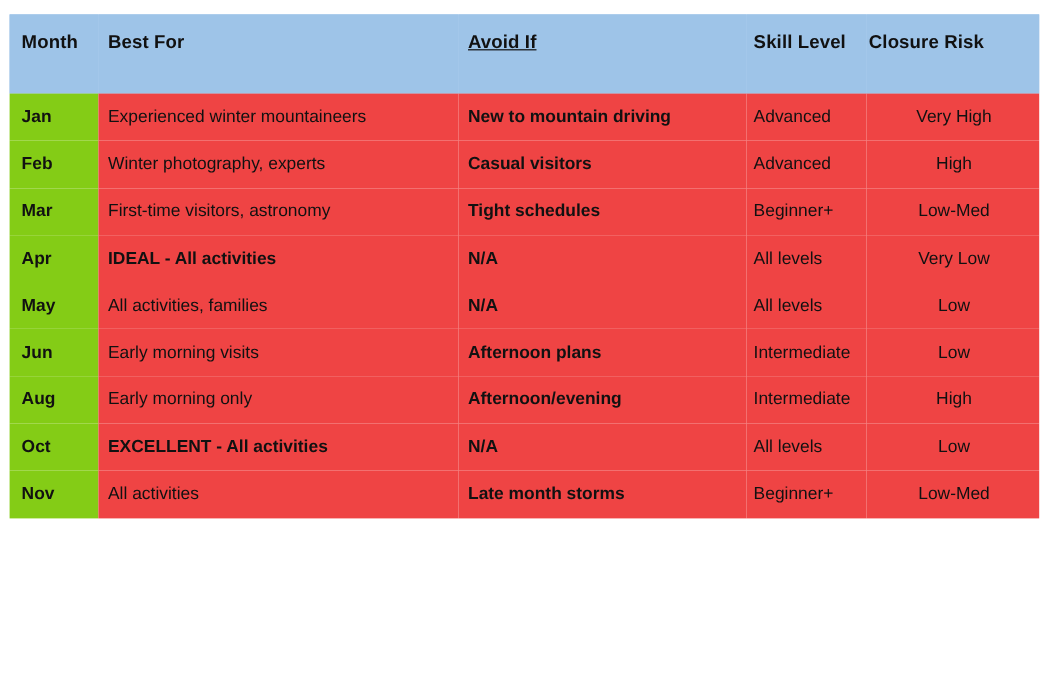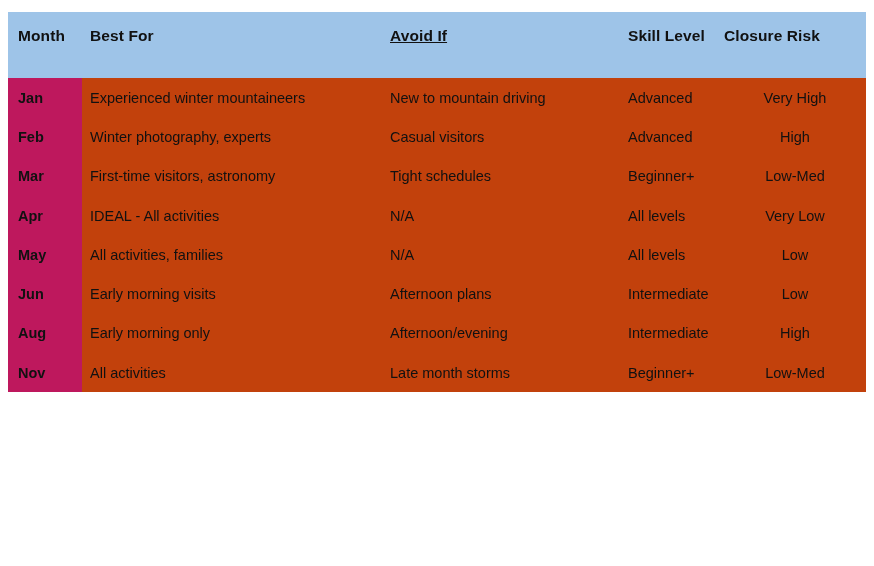--- a/index.html
+++ b/index.html
@@ -60,39 +60,39 @@
   thead th.th-closure { padding-left: 2px; }
 
   tbody tr.data-row {
     height: 39.3px;
   }
 
   tbody td {
     font-size: 14.5px;
     color: #111111;
     vertical-align: middle;
-    background: #c2410c;
+    background: #ef4444;
     padding: 0;
     white-space: nowrap;
   }
 
   td.cell-month {
-    background: #be185d;
+    background: #84cc16;
     font-weight: bold;
     font-size: 14.5px;
     padding-left: 10px;
     color: #111111;
   }
   td.cell-bestfor { padding-left: 8px; }
-  td.cell-avoid   { padding-left: 8px; }
+  td.cell-avoid   { padding-left: 8px; font-weight: bold; }
   td.cell-skill   { padding-left: 6px; }
   td.cell-closure { padding-left: 2px; text-align: center; }
 
   td.cell-bestfor.is-highlight {
-    font-weight: normal;
+    font-weight: bold;
   }
 </style>
 </head>
 <body>
 
 <div id="table-wrap">
   <table class="month-table">
     <colgroup>
       <col class="c-month">
       <col class="c-bestfor">
@@ -153,20 +153,27 @@
           <td class="cell-closure">Low</td>
         </tr>
         <tr class="data-row">
           <td class="cell-month">Aug</td>
           <td class="cell-bestfor">Early morning only</td>
           <td class="cell-avoid">Afternoon/evening</td>
           <td class="cell-skill">Intermediate</td>
           <td class="cell-closure">High</td>
         </tr>
         <tr class="data-row">
+          <td class="cell-month">Oct</td>
+          <td class="cell-bestfor is-highlight">EXCELLENT - All activities</td>
+          <td class="cell-avoid">N/A</td>
+          <td class="cell-skill">All levels</td>
+          <td class="cell-closure">Low</td>
+        </tr>
+        <tr class="data-row">
           <td class="cell-month">Nov</td>
           <td class="cell-bestfor">All activities</td>
           <td class="cell-avoid">Late month storms</td>
           <td class="cell-skill">Beginner+</td>
           <td class="cell-closure">Low-Med</td>
         </tr>
       </tbody>
   </table>
 </div>
 

